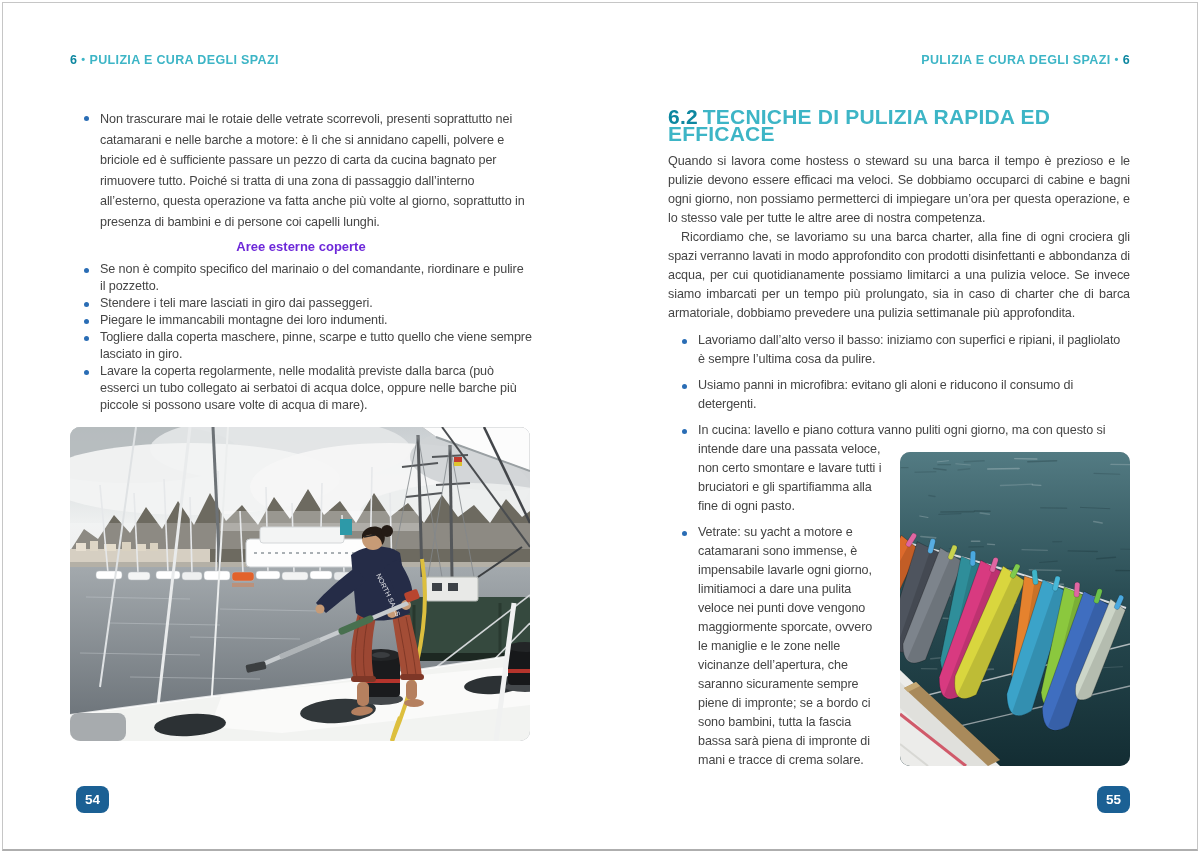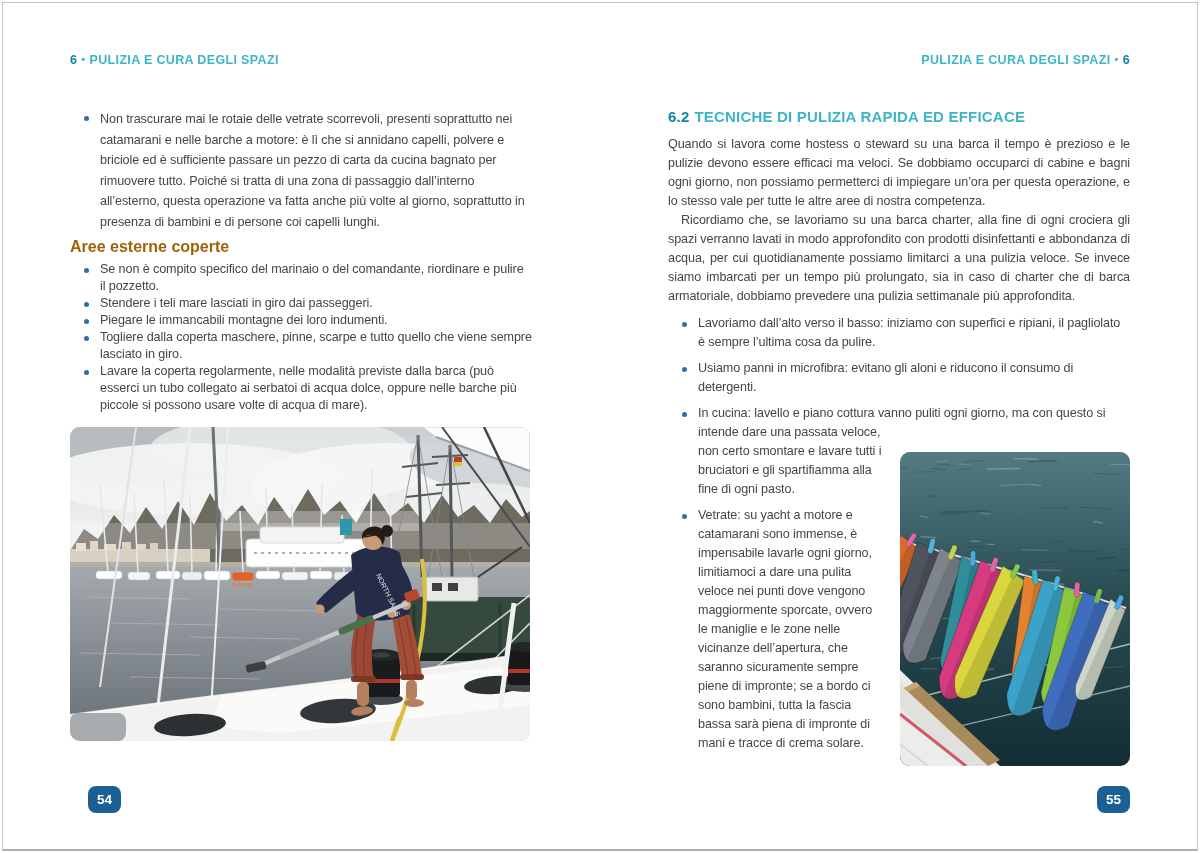--- a/index.html
+++ b/index.html
@@ -22,42 +22,42 @@
   .body-text,li{font-size:12.6px;color:#454545;letter-spacing:-0.1px;}
 
   ul{list-style:none;margin:0;padding:0;}
   li{position:relative;padding-left:30px;}
   li::before{content:"";position:absolute;left:14px;top:7px;width:5px;height:5px;border-radius:50%;background:#2a6db5;}
 
   .intro-list{margin-top:42px;line-height:20.5px;}
   .outdoor-list{margin-top:6px;line-height:17px;}
   .outdoor-list li + li{}
 
-  .subhead{font-size:16px;line-height:16px;font-weight:700;color:#a16207;margin:7px 0 0 0;}
-
-  .section-title{margin:41px 0 10px 0;font-size:15px;line-height:17px;font-weight:700;letter-spacing:.2px;color:#3db5c6;}
+  .subhead{font-size:13px;line-height:16px;font-weight:700;color:#6d28d9;margin:7px 0 0 0;text-align:center;}
+
+  .section-title{margin:41px 0 10px 0;font-size:21px;line-height:17px;font-weight:700;letter-spacing:.2px;color:#3db5c6;}
   .section-title .num{color:#0d87a0;margin-right:5px;}
 
   .col-right p{margin:0;line-height:19px;text-align:justify;}
   .col-right p.indent{text-indent:13px;}
 
   .tips-list{margin-top:8px;line-height:19px;}
   .tips-list li + li{margin-top:7px;}
   .tips-list li::before{top:7.5px;}
   .lead{display:block;white-space:nowrap;}
   .narrow{display:block;max-width:186px;text-align:left;}
 
   .photo{border-radius:10px;overflow:hidden;background:#9aa1a6;}
   .photo svg{display:block;}
   .photo-left{width:460px;height:314px;margin-top:13px;}
   .photo-right{position:absolute;top:400px;right:0;width:230px;height:314px;}
 
   .badge{position:absolute;width:33px;height:27px;border-radius:8px;background:#1b6094;color:#ffffff;
          font-weight:700;font-size:13.5px;display:flex;align-items:center;justify-content:center;}
-  .badge-left{left:88px;top:786px;}
+  .badge-left{left:76px;top:786px;}
   .badge-right{left:1097px;top:786px;}
 </style>
 </head>
 <body>
 
 <div class="frame"></div>
 
 <section class="col col-left">
   <header class="running-head">
     <span class="num">6</span><span class="sep">•</span><span>PULIZIA E CURA DEGLI SPAZI</span>

